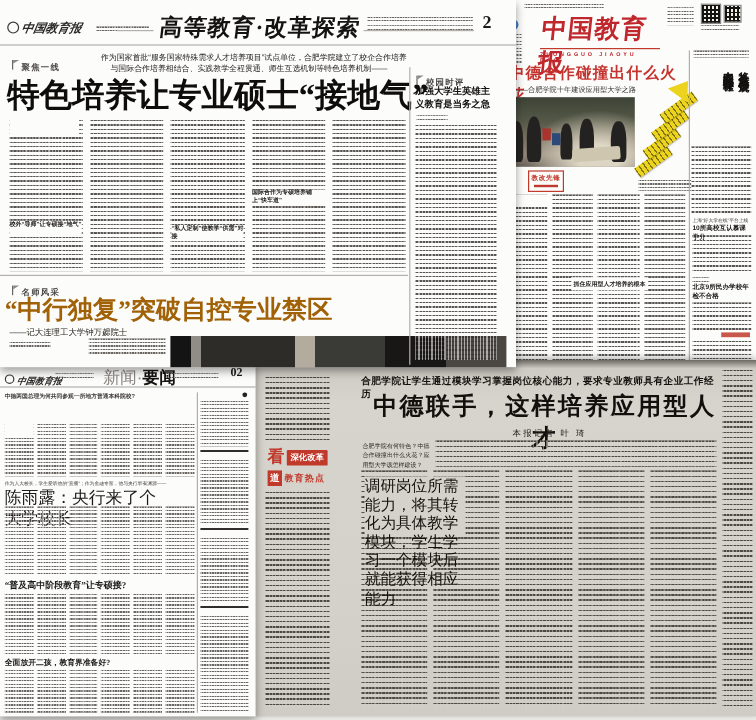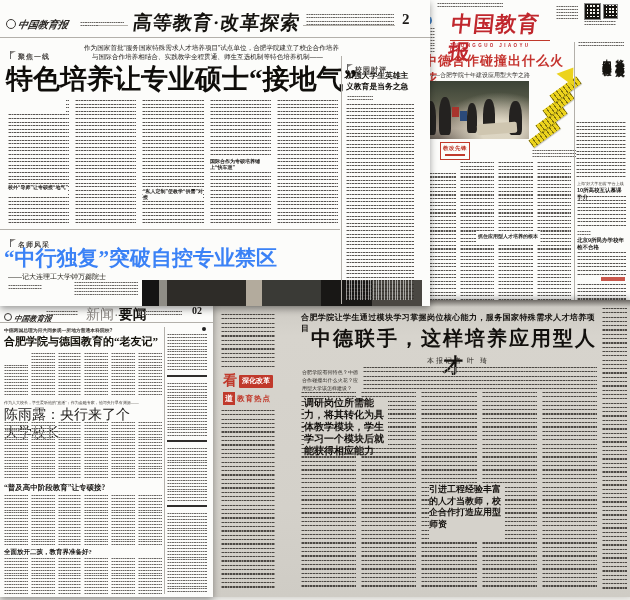--- a/index.html
+++ b/index.html
@@ -116,21 +116,21 @@
     <div class="abs" style="left:159px;top:187px;width:50px;font-size:5.5px;font-weight:bold">10所高校互认慕课学分</div>
     <div class="abs nz" style="left:159px;top:196px;width:49px;height:32px"></div>
     <div class="abs nzs" style="left:159px;top:231px;width:14px;height:4px"></div>
     <div class="abs" style="left:159px;top:237px;width:50px;font-size:5.5px;font-weight:bold;line-height:1.25">北京9所民办学校年检不合格</div>
     <div class="abs nz" style="left:159px;top:252px;width:49px;height:24px"></div>
     <div class="abs" style="left:183px;top:277px;width:24px;height:4px;background:#c0392b;opacity:.85"></div>
     <div class="abs nz" style="left:159px;top:284px;width:49px;height:16px"></div>
   </div>
 
   <div class="page pgD" style="left:213px;top:300px;width:417px;height:297px;z-index:2;box-shadow:0 -2px 6px rgba(0,0,0,.3)">
-    <div class="abs" style="left:88px;top:12px;width:302px;font-size:8px;font-weight:600;letter-spacing:.4px;color:#14110e">合肥学院让学生通过模块学习掌握岗位核心能力，服务国家特殊需求人才培养项目</div>
+    <div class="abs" style="left:88px;top:12px;width:302px;font-size:8px;font-weight:600;letter-spacing:.4px;color:#14110e">合肥学院让学生通过模块学习掌握岗位核心能力，要求专业教师具有企业工作经历</div>
     <div class="abs serif" style="left:90px;top:25px;width:302px;font-size:20px;font-weight:bold;letter-spacing:2px;text-align:center;color:#12100d">中德联手，这样培养应用型人才</div>
     <div class="abs" style="left:195px;top:56px;width:100px;font-size:7px;letter-spacing:2px;text-align:center;color:#26231f">本报记者 叶 琦</div>
 
     <div class="abs" style="left:89px;top:68px;width:56px;font-size:5px;line-height:1.6;color:#2a2622;text-align:justify">合肥学院有何特色？中德合作碰撞出什么火花？应用型大学该怎样建设？</div>
     <div class="abs nzd" style="left:150px;top:67px;width:234px;height:22px"></div>
 
     <div class="abs nzd" style="left:8px;top:14px;width:54px;height:56px"></div>
     <div class="abs" style="left:10px;top:72px;width:70px;height:34px">
       <div style="display:flex;align-items:center;gap:2px">
         <span style="font-size:14px;font-weight:bold;color:#c0392b;font-family:'Liberation Serif',serif">看</span>
@@ -143,39 +143,37 @@
     </div>
     <div class="abs nzd" style="left:8px;top:110px;width:54px;height:180px"></div>
 
     <div class="abs cols" style="left:88px;top:92px;width:296px;height:198px;gap:5px">
       <i class="nzd"></i>
       <i class="nzd"></i>
       <i class="nzd"></i>
       <i class="nzd"></i>
       <i class="nzd"></i>
     </div>
-    <div class="abs maskd" style="left:91px;top:97px;width:84px;height:48px;font-size:10px;font-weight:bold;line-height:1.2;color:#14110e">调研岗位所需能力，将其转化为具体教学模块，学生学习一个模块后就能获得相应能力</div>
-    <div class="abs maskd" style="left:216px;top:184px;width:76px;height:56px;font-size:9px;font-weight:bold;line-height:1.3;color:#14110e">引进工程经验丰富的人才当教师，校企合作打造应用型师资</div>
+    <div class="abs maskd" style="left:91px;top:97px;width:84px;height:48px;font-size:13px;font-weight:normal;line-height:1.2;color:#14110e">调研岗位所需能力，将其转化为具体教学模块，学生学习一个模块后就能获得相应能力</div>
     <div class="abs nzd" style="left:389px;top:8px;width:25px;height:282px"></div>
   </div>
 
   <div class="page" style="left:0;top:303px;width:213px;height:294px;z-index:3">
     <div class="abs" style="left:4px;top:4px">
       <span class="circ" style="width:6px;height:6px"></span><span class="script" style="font-size:7.5px">中国教育报</span>
     </div>
     <div class="abs nzs" style="left:46px;top:8px;width:32px;height:3.5px"></div>
     <div class="abs" style="left:86px;top:3px;font-size:14px">
       <span style="color:#8a8682">新闻·</span><span style="font-weight:bold;color:#15130f">要闻</span>
     </div>
     <div class="abs nzs" style="left:138px;top:8px;width:44px;height:3.5px"></div>
     <div class="abs pn" style="left:192px;top:2px;font-size:10px">02</div>
     <div class="abs rule" style="left:0;top:19px;width:213px;height:1px"></div>
 
     <div class="abs" style="left:4px;top:24px;width:152px;font-size:4.8px;font-weight:bold;color:#3c3835">中德两国总理为何共同参观一所地方普通本科院校?</div>
-    <div class="abs serif" style="left:4px;top:31px;width:160px;font-size:11px;font-weight:bold;color:#121009">合肥学院与德国教育的“老友记”</div>
     <div class="abs cols" style="left:4px;top:50px;width:158px;height:44px;gap:3px">
       <i class="nzs"></i>
       <i class="nzs"></i>
       <i class="nzs"></i>
       <i class="nzs"></i>
       <i class="nzs"></i>
       <i class="nzs"></i>
     </div>
     <div class="abs masked nzs" style="left:4px;top:50px;width:24px;height:11px"></div>
 
@@ -250,21 +248,21 @@
     </div>
     <div class="abs masked nzs" style="left:8px;top:100px;width:58px;height:13px"></div>
     <div class="abs masked" style="left:8px;top:184px;width:60px;height:13px;font-size:5px;font-weight:bold;line-height:1.25">校外“导师”让专硕接“地气”</div>
     <div class="abs masked" style="left:143px;top:188px;width:60px;height:13px;font-size:5px;font-weight:bold;line-height:1.25">“私人定制”使教学“供需”对接</div>
     <div class="abs masked" style="left:210px;top:158px;width:62px;height:13px;font-size:5px;font-weight:bold;line-height:1.25">国际合作为专硕培养铺上“快车道”</div>
 
     <div class="abs rule" style="left:0;top:229px;width:340px;height:1px"></div>
     <div class="abs" style="left:10px;top:233px">
       <span class="flag"></span><span class="tag">名师风采</span>
     </div>
-    <div class="abs serif" style="left:4px;top:244px;width:310px;font-size:21px;font-weight:bold;color:#3b82f6;white-space:nowrap">“中行独复”突破自控专业禁区</div>
+    <div class="abs serif" style="left:4px;top:244px;width:310px;font-size:21px;font-weight:bold;color:#a16207;white-space:nowrap">“中行独复”突破自控专业禁区</div>
     <div class="abs" style="left:8px;top:272px;width:150px;font-size:7px;color:#29261f">——记大连理工大学钟万勰院士</div>
     <div class="abs nzs" style="left:8px;top:285px;width:34px;height:5px"></div>
     <div class="abs nzs" style="left:74px;top:282px;width:64px;height:13px"></div>
     <div class="abs photo-a" style="left:142px;top:280px;width:280px;height:26px"></div>
 
     <div class="abs rule" style="left:341px;top:56px;width:1px;height:248px"></div>
     <div class="abs" style="left:347px;top:58px">
       <span class="flag"></span><span class="tag">校园时评</span>
     </div>
     <div class="abs serif" style="left:346px;top:71px;width:70px;font-size:7.8px;font-weight:bold;line-height:1.4;color:#12100c">加强大学生英雄主义教育是当务之急</div>

